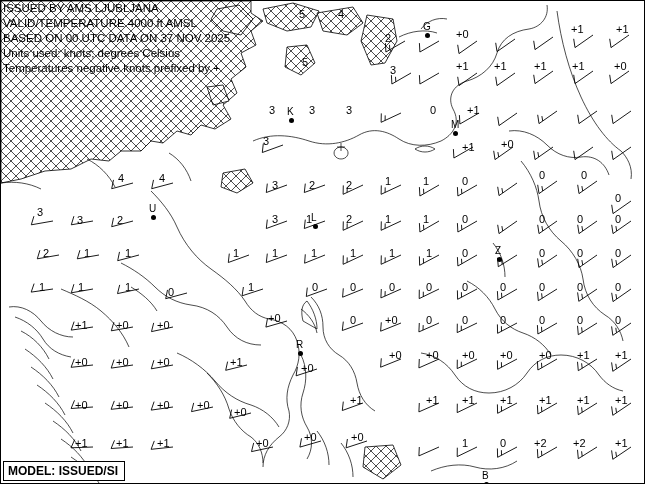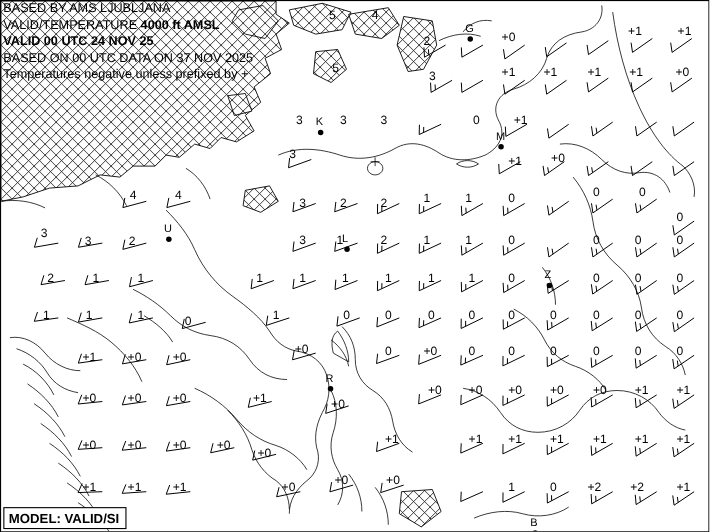--- a/index.html
+++ b/index.html
@@ -1,21 +1,21 @@
 <!DOCTYPE html>
 <html><head>
 <meta charset="utf-8">
 <style>
   html,body{margin:0;padding:0;background:#ffffff;}
   body{font-family:"Liberation Sans", sans-serif;}
   #root{position:relative;width:645px;height:484px;overflow:hidden;background:#fff;border:1px solid #000;box-sizing:border-box;}
   #mapsvg{position:absolute;left:0;top:0;width:645px;height:484px;}
   .hdr{position:absolute;left:2px;top:0px;z-index:6;line-height:15px;}
   .hdr div{font-size:11.5px;color:#000;white-space:nowrap;}
-  .hdr .b{font-weight:bold;}
+  .hdr .b{font-weight:normal;}
   .model{position:absolute;left:2px;bottom:2px;z-index:6;border:1px solid #000;background:#fff;padding:2px 6px 2px 4px;font-size:12px;font-weight:bold;}
   .val{position:absolute;z-index:5;font-size:11px;color:#000;white-space:nowrap;}
   .stn{position:absolute;z-index:5;font-size:10px;color:#000;}
   .dot{position:absolute;z-index:5;width:5px;height:5px;border-radius:50%;background:#000;}
   svg{shape-rendering:geometricPrecision;}
   .coast{fill:none;stroke:#000;stroke-width:0.7;}
   .barb{stroke:#000;stroke-width:0.9;fill:#000;}
 </style>
 </head>
 <body>
@@ -672,28 +672,28 @@
         </g>
         <g>
           <line x1="630.0" y1="446.0" x2="611.8" y2="458.3" stroke="#000" stroke-width="0.9"></line>
           <line x1="611.8" y1="458.3" x2="610.6" y2="449.4" stroke="#000" stroke-width="0.9"></line>
           <line x1="615.5" y1="455.8" x2="614.8" y2="450.8" stroke="#000" stroke-width="0.9"></line>
         </g>
       </g>
   </svg>
 
   <div class="hdr">
-    <div>BASED BY AMS LJUBLJANA</div>
+    <div>ISSUED BY AMS LJUBLJANA</div>
     <div><span>VALID/TEMPERATURE </span><span class="b">4000 ft AMSL</span></div>
-    <div class="b">VALID 00 UTC 24 NOV 25</div>
     <div>BASED ON 00 UTC DATA ON 37 NOV 2025</div>
-    <div>Temperatures negative unless prefixed by +</div>
+    <div>Units used: knots; degrees Celsius</div>
+    <div>Temperatures negative knots prefixed by +</div>
   </div>
 
-  <div class="model">MODEL: VALID/SI</div>
+  <div class="model">MODEL: ISSUED/SI</div>
 
   <div id="overlay">
       <div class="val" style="left: 298px; top: 7px;">5</div>
       <div class="val" style="left: 337px; top: 7px;">4</div>
       <div class="val" style="left: 384px; top: 31px;">2</div>
       <div class="val" style="left: 455px; top: 27px;">+0</div>
       <div class="val" style="left: 570px; top: 22px;">+1</div>
       <div class="val" style="left: 615px; top: 22px;">+1</div>
       <div class="val" style="left: 301px; top: 55px;">5</div>
       <div class="val" style="left: 389px; top: 63px;">3</div>

